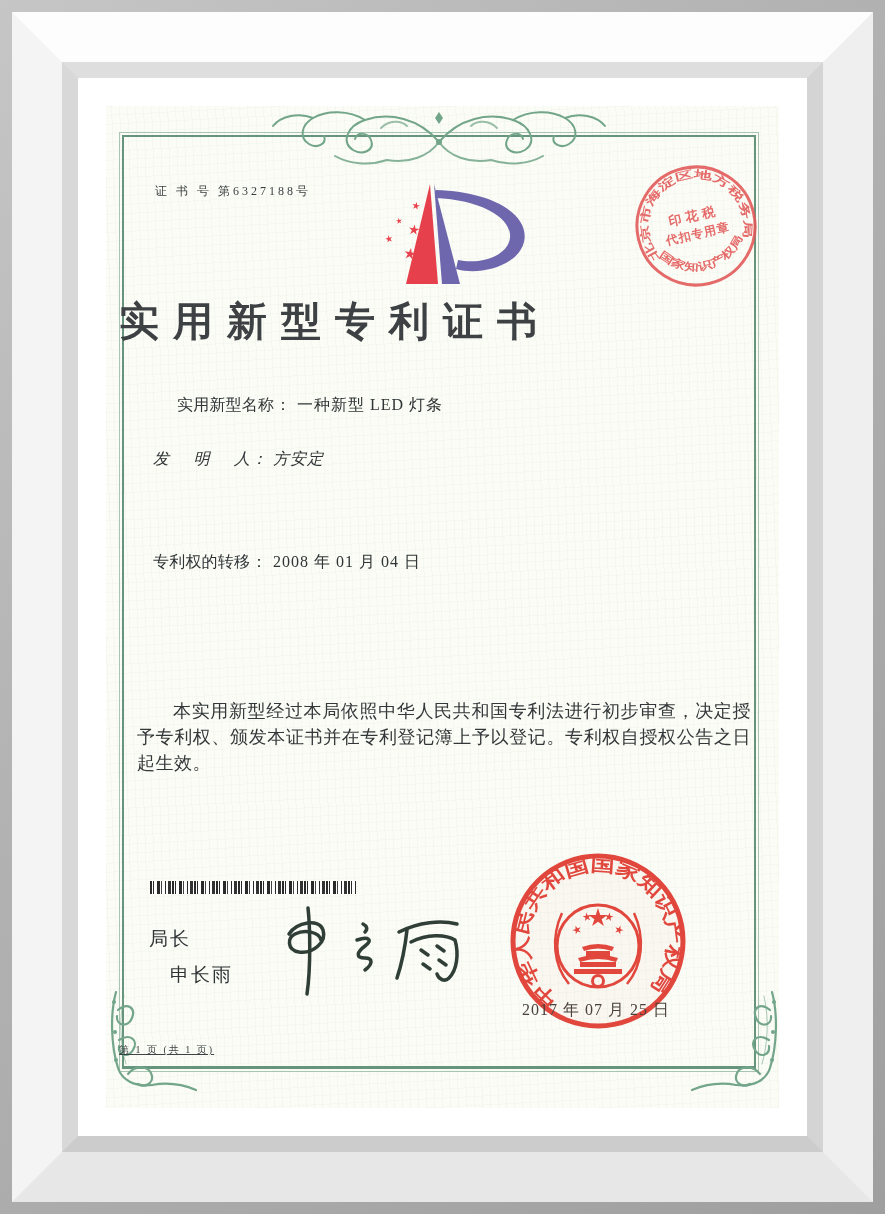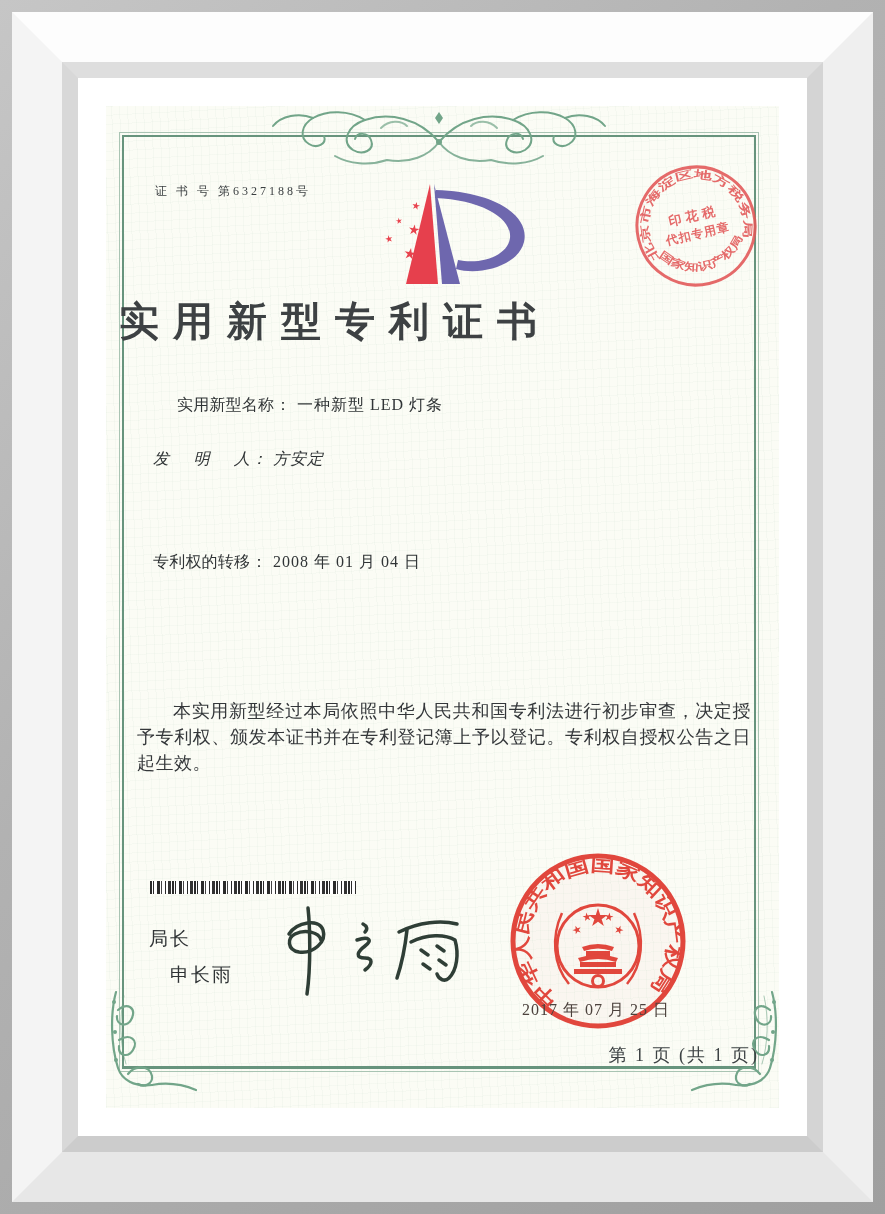--- a/index.html
+++ b/index.html
@@ -38,21 +38,21 @@
   .fvalue{letter-spacing:1px;}
   .paras{font-size:18px;line-height:26px;color:#34373a;text-align:justify;
     letter-spacing:0.5px;}
   .paras p{margin:0;text-indent:2em;}
   .barcode{background:repeating-linear-gradient(90deg,
       #2a2a2a 0 2px,#fff 2px 3px,#2a2a2a 3px 4px,#fff 4px 7px,
       #2a2a2a 7px 10px,#fff 10px 11px,#444 11px 12px,#fff 12px 15px,
       #2a2a2a 15px 16px,#fff 16px 18px,#333 18px 21px,#fff 21px 22px);}
   .director-title,.director-name{font-size:19px;color:#2f3335;letter-spacing:2px;}
   .seal-date{font-size:16px;color:#4c423d;letter-spacing:1px;text-align:center;}
-  .page-footer{text-align:right;font-size:18px;color:#3d4244;letter-spacing:2px;}
+  .page-footer{text-align:left;font-size:10px;color:#3d4244;letter-spacing:2px;text-decoration:underline;}
   svg{display:block;}
 </style>
 </head>
 <body>
 
 <div class="stage">
   <div class="frame-outer"></div>
   <div class="frame-face"></div>
   <div class="frame-bevel"></div>
   <div class="frame-mat"></div>

